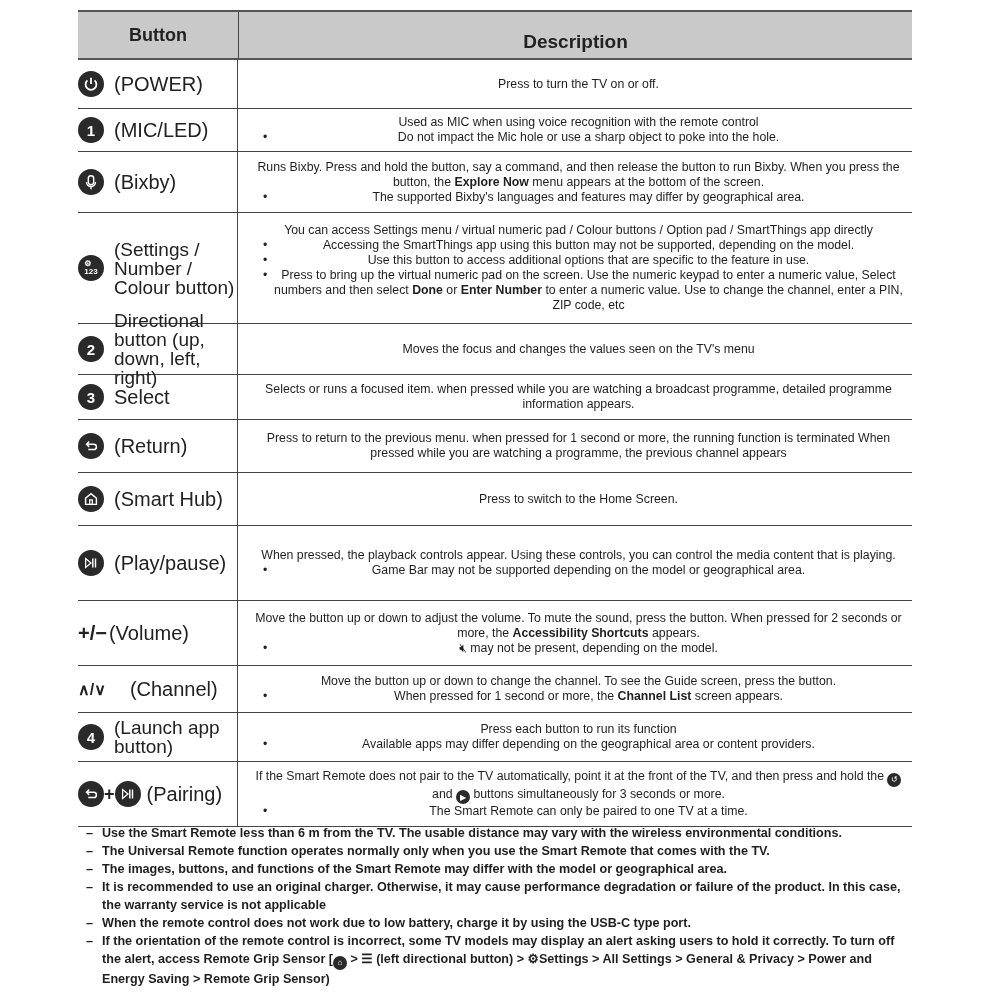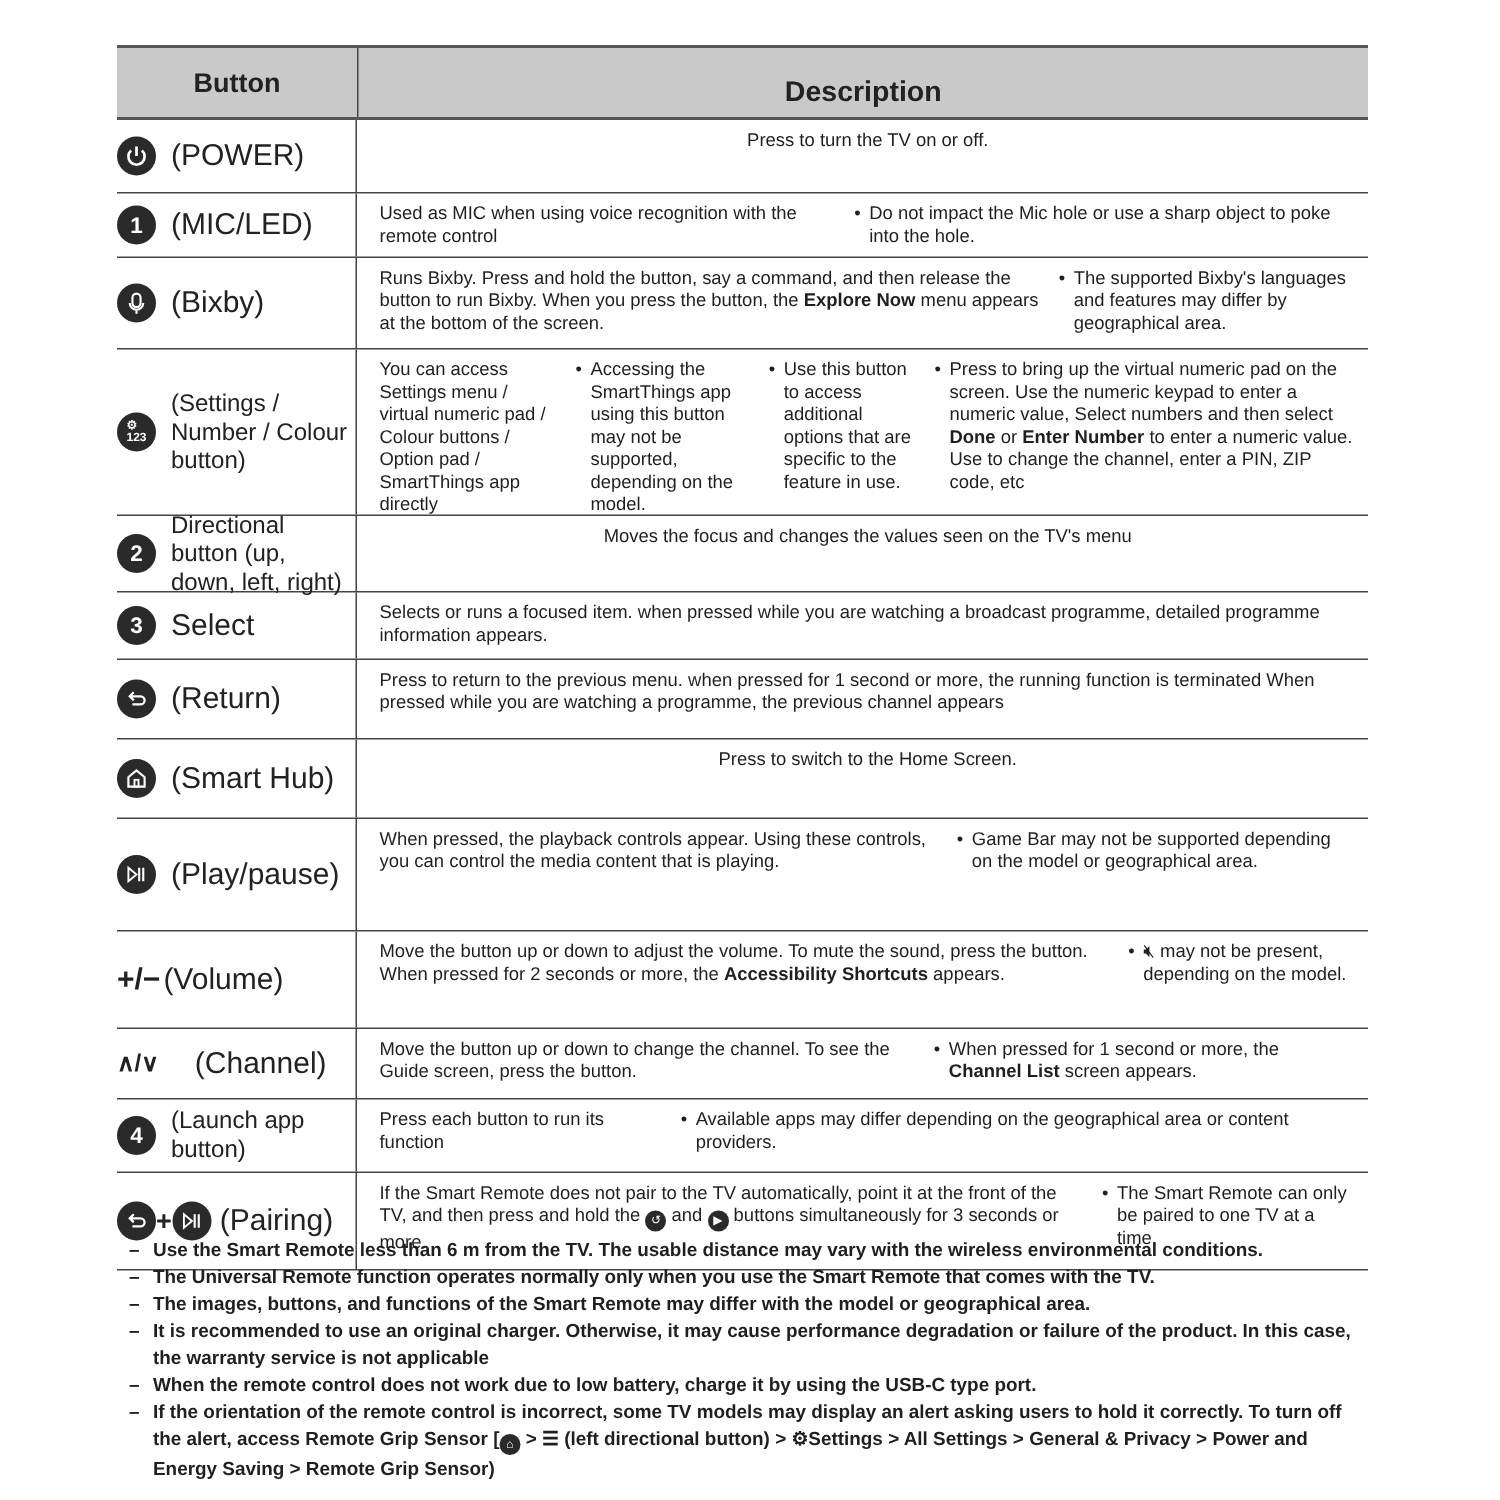--- a/index.html
+++ b/index.html
@@ -1,28 +1,28 @@
 <!DOCTYPE html>
 <html><head>
 <meta charset="utf-8">
 <style>
   html, body { margin: 0; padding: 0; background: #ffffff; }
   body { width: 1000px; height: 1000px; position: relative; overflow: hidden;
          font-family: "Liberation Sans", sans-serif; color: #1f1f1f; }
   .table { position: absolute; left: 78px; top: 10px; width: 834px; }
-  .hdr { display: flex; height: 46px; background: #c9c9c9; border-top: 2px solid #555; border-bottom: 2px solid #555; margin-top: 20px; }
+  .hdr { display: flex; height: 46px; background: #c9c9c9; border-top: 2px solid #555; border-bottom: 2px solid #555; }
   .hdr .c1 { width: 160px; border-right: 1px solid #444; display: flex; align-items: center; justify-content: center;
              font-weight: bold; font-size: 18px; color: #222; }
   .hdr .c2 { flex: 1; display: flex; align-items: center; justify-content: center;
              font-weight: bold; font-size: 19px; color: #222; padding-top: 13px; }
   .row { display: flex; border-bottom: 1.5px solid #444; }
   .row .c1 { width: 160px; border-right: 1px solid #444; display: flex; align-items: center; padding-left: 0; box-sizing: border-box; }
-  .row .c2 { flex: 1; padding: 6px 8px 6px 15px; font-size: 12.3px; line-height: 15px; display: flex; flex-direction: row; justify-content: center; }
+  .row .c2 { flex: 1; padding: 6px 8px 6px 15px; font-size: 12.3px; line-height: 15px; display: flex; flex-direction: column; justify-content: center; text-align: center; }
   .btn-label { font-size: 20px; color: #222; margin-left: 10px; line-height: 19px; }
-  .btn-label.small { font-size: 16px; }
+  .btn-label.small { font-size: 19px; }
   .ico { width: 26px; height: 26px; border-radius: 50%; background: #2a2a2a; color: #fff; display: inline-flex;
          align-items: center; justify-content: center; font-size: 15px; font-weight: bold; flex: none; }
   .ico svg { width: 18px; height: 18px; }
   .bullet { padding-left: 20px; position: relative; }
   .bullet::before { content: "•"; position: absolute; left: 10px; }
   b { font-weight: bold; }
   .notes { position: absolute; left: 86px; top: 824px; width: 830px; font-size: 12.6px; line-height: 18px; font-weight: bold; }
   .note { padding-left: 16px; position: relative; }
   .note::before { content: "–"; position: absolute; left: 0; }
   .inl-ico { display: inline-flex; width: 14px; height: 14px; border-radius: 50%; background: #2a2a2a; color: #fff;

